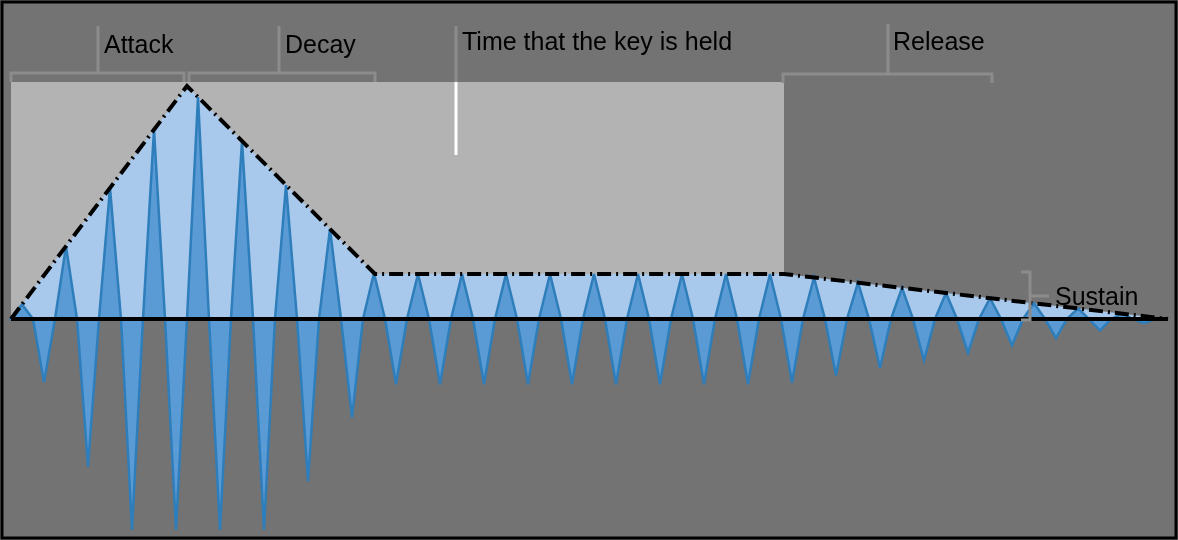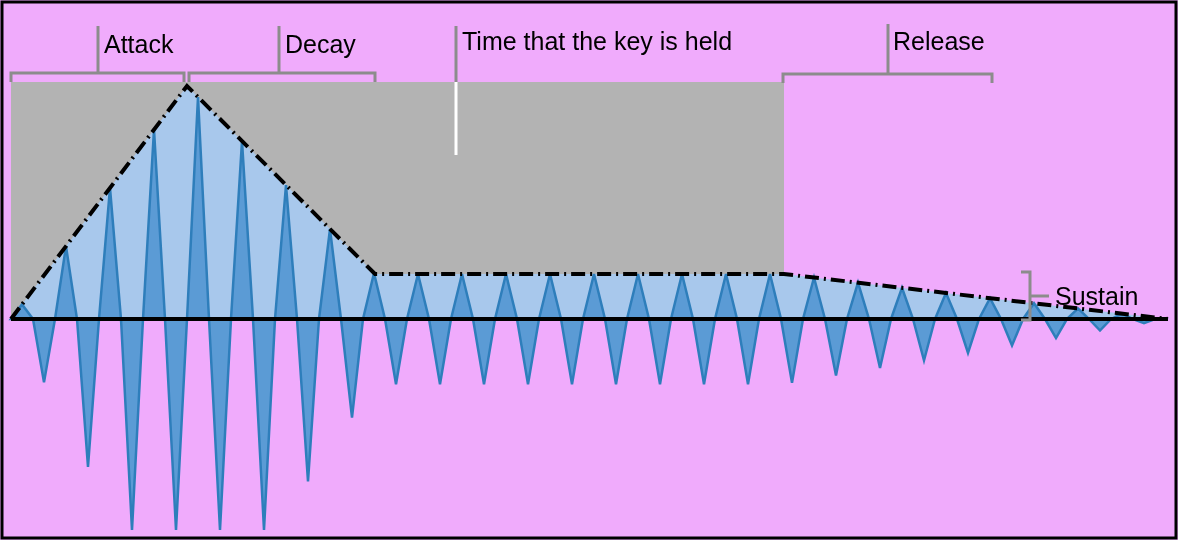--- a/index.html
+++ b/index.html
@@ -10,21 +10,21 @@
   body {
     width: 1178px;
     height: 540px;
     font-family: "Liberation Sans", sans-serif;
     overflow: hidden;
   }
   #stage {
     position: relative;
     width: 1178px;
     height: 540px;
-    background: #f0abfc;
+    background: #737373;
   }
   #stage svg {
     position: absolute;
     top: 0;
     left: 0;
     display: block;
   }
   .diagram-label {
     font-family: "Liberation Sans", sans-serif;
     font-size: 25px;

